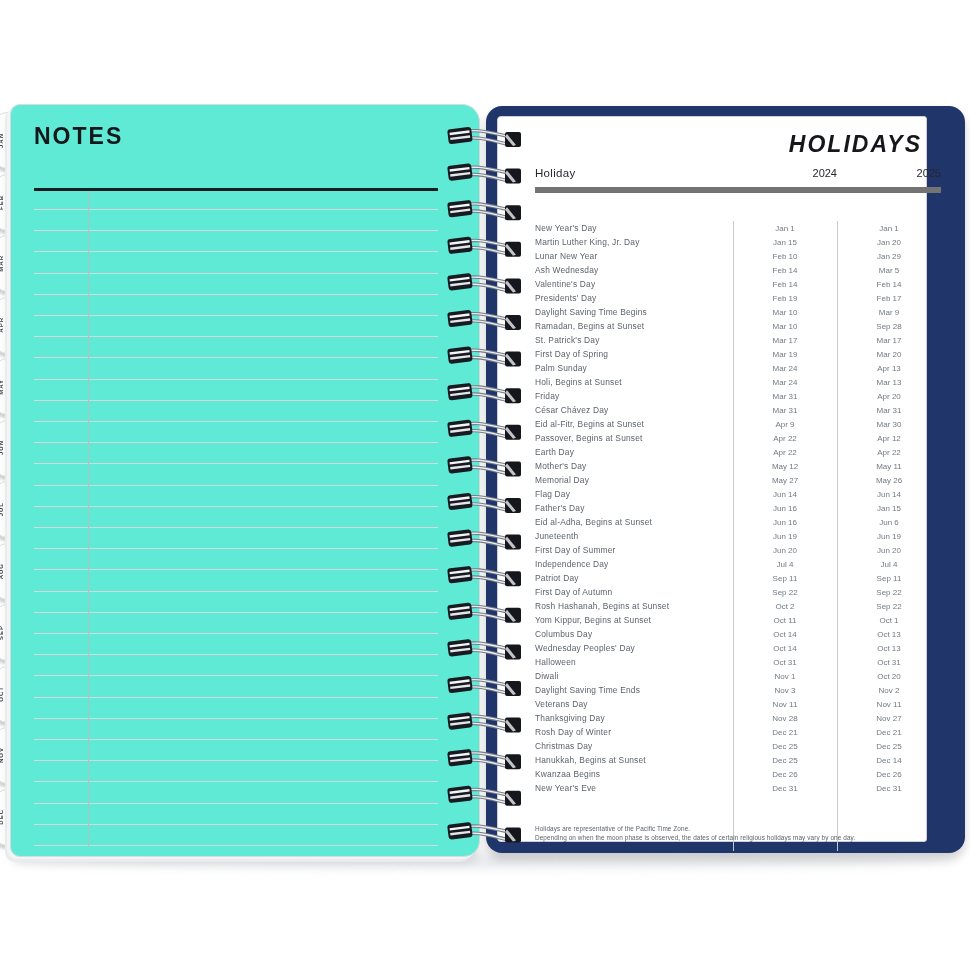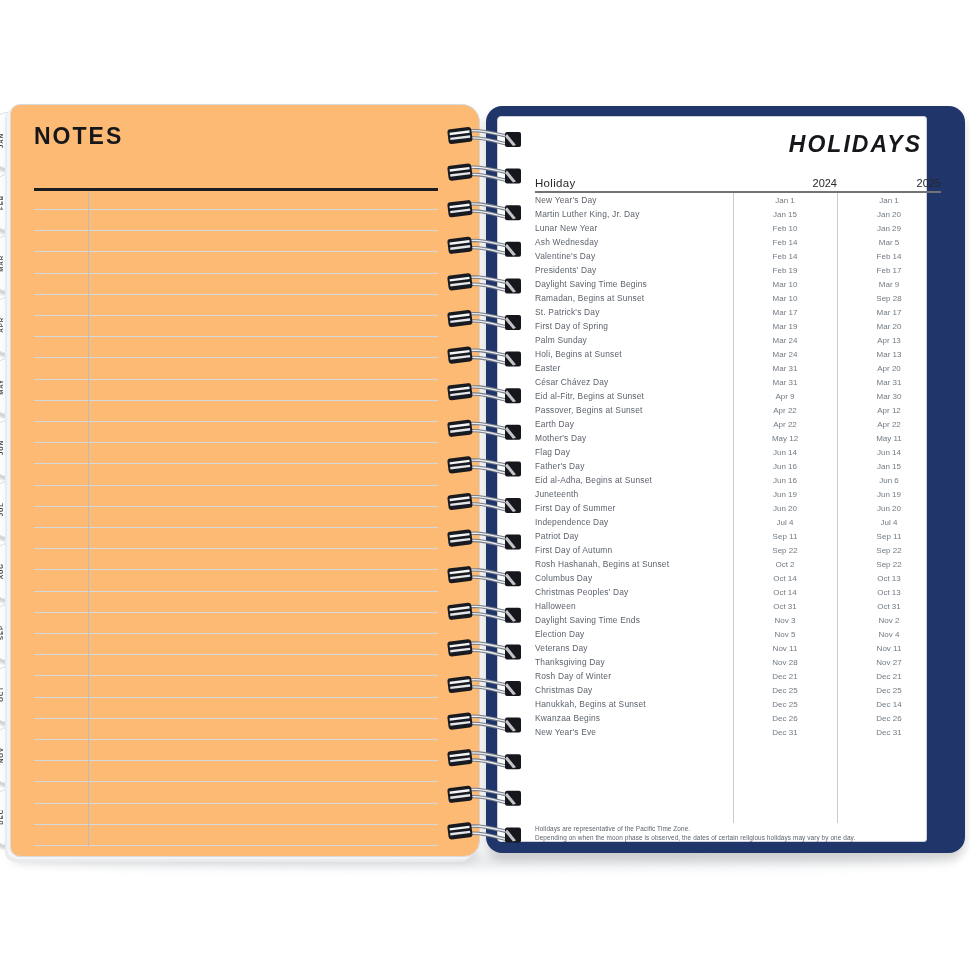--- a/index.html
+++ b/index.html
@@ -22,21 +22,21 @@
     display:flex;align-items:center;justify-content:flex-start;padding-left:3px;
   }
   .month-tab span{
     writing-mode:vertical-rl;transform:rotate(180deg);
     font-size:6px;letter-spacing:1px;color:#3b3e44;text-transform:uppercase;
     font-weight:600;
   }
   
   .left-page{
     position:absolute;left:10px;top:104px;width:470px;height:753px;z-index:2;
-    background:#fdba74;border:1px solid #d8dbde;
+    background:#5eead4;border:1px solid #d8dbde;
     border-radius:10px 18px 16px 10px;
     box-shadow:-3px 2px 0 #f3f4f5,-5px 5px 0 #e9ebed,0 6px 10px rgba(0,0,0,.10);
   }
   .notes-title{
     position:absolute;left:23px;top:18px;
     font-size:23px;font-weight:600;letter-spacing:2px;color:#15171b;
   }
   .notes-rule{
     position:absolute;left:23px;top:83px;width:404px;height:3px;background:#1b1d21;
   }
@@ -56,25 +56,25 @@
     position:absolute;left:11px;top:10px;width:430px;height:726px;
     background:#ffffff;border:1px solid #cdd1d7;border-radius:4px 3px 3px 4px;
   }
   .holidays-title{
     position:absolute;right:4px;top:14px;
     font-size:23px;font-weight:600;letter-spacing:2px;color:#15171b;font-style:italic;
   }
   .h-table{position:absolute;left:37px;top:50px;width:406px;}
   .h-head{
     display:grid;grid-template-columns:198px 104px 104px;align-items:end;
-    border-bottom:2px solid #737373;padding-bottom:2px;height:26px;
+    border-bottom:6px solid #737373;padding-bottom:8px;height:26px;
   }
   .h-head .c0{font-size:11.5px;color:#26282d;letter-spacing:.3px;}
   .h-head .c1,.h-head .c2{font-size:11px;color:#26282d;text-align:right;}
-  .h-rows{position:relative;}
+  .h-rows{position:relative;margin-top:28px;}
   .h-row{
     display:grid;grid-template-columns:198px 104px 104px;height:14px;align-items:center;
   }
   .h-row .name{font-size:8.4px;color:#5c636c;letter-spacing:.2px;white-space:nowrap;}
   .h-row .d{font-size:8px;color:#717a83;text-align:center;}
   .col-sep{position:absolute;top:0;width:1px;background:#c7cbd1;}
   .footnotes{position:absolute;left:37px;top:708px;width:406px;}
   .footnote{font-size:6.4px;color:#5c636c;line-height:8.6px;letter-spacing:.1px;}
   
   .binding{position:absolute;left:444px;top:104px;z-index:4;}
@@ -231,21 +231,21 @@
               <span class="name">Palm Sunday</span>
               <span class="d">Mar 24</span>
               <span class="d">Apr 13</span>
             </div>
             <div class="h-row">
               <span class="name">Holi, Begins at Sunset</span>
               <span class="d">Mar 24</span>
               <span class="d">Mar 13</span>
             </div>
             <div class="h-row">
-              <span class="name">Easter</span>
+              <span class="name">Friday</span>
               <span class="d">Mar 31</span>
               <span class="d">Apr 20</span>
             </div>
             <div class="h-row">
               <span class="name">César Chávez Day</span>
               <span class="d">Mar 31</span>
               <span class="d">Mar 31</span>
             </div>
             <div class="h-row">
               <span class="name">Eid al-Fitr, Begins at Sunset</span>
@@ -261,20 +261,25 @@
               <span class="name">Earth Day</span>
               <span class="d">Apr 22</span>
               <span class="d">Apr 22</span>
             </div>
             <div class="h-row">
               <span class="name">Mother's Day</span>
               <span class="d">May 12</span>
               <span class="d">May 11</span>
             </div>
             <div class="h-row">
+              <span class="name">Memorial Day</span>
+              <span class="d">May 27</span>
+              <span class="d">May 26</span>
+            </div>
+            <div class="h-row">
               <span class="name">Flag Day</span>
               <span class="d">Jun 14</span>
               <span class="d">Jun 14</span>
             </div>
             <div class="h-row">
               <span class="name">Father's Day</span>
               <span class="d">Jun 16</span>
               <span class="d">Jan 15</span>
             </div>
             <div class="h-row">
@@ -306,43 +311,48 @@
               <span class="name">First Day of Autumn</span>
               <span class="d">Sep 22</span>
               <span class="d">Sep 22</span>
             </div>
             <div class="h-row">
               <span class="name">Rosh Hashanah, Begins at Sunset</span>
               <span class="d">Oct 2</span>
               <span class="d">Sep 22</span>
             </div>
             <div class="h-row">
+              <span class="name">Yom Kippur, Begins at Sunset</span>
+              <span class="d">Oct 11</span>
+              <span class="d">Oct 1</span>
+            </div>
+            <div class="h-row">
               <span class="name">Columbus Day</span>
               <span class="d">Oct 14</span>
               <span class="d">Oct 13</span>
             </div>
             <div class="h-row">
-              <span class="name">Christmas Peoples' Day</span>
+              <span class="name">Wednesday Peoples' Day</span>
               <span class="d">Oct 14</span>
               <span class="d">Oct 13</span>
             </div>
             <div class="h-row">
               <span class="name">Halloween</span>
               <span class="d">Oct 31</span>
               <span class="d">Oct 31</span>
             </div>
             <div class="h-row">
+              <span class="name">Diwali</span>
+              <span class="d">Nov 1</span>
+              <span class="d">Oct 20</span>
+            </div>
+            <div class="h-row">
               <span class="name">Daylight Saving Time Ends</span>
               <span class="d">Nov 3</span>
               <span class="d">Nov 2</span>
-            </div>
-            <div class="h-row">
-              <span class="name">Election Day</span>
-              <span class="d">Nov 5</span>
-              <span class="d">Nov 4</span>
             </div>
             <div class="h-row">
               <span class="name">Veterans Day</span>
               <span class="d">Nov 11</span>
               <span class="d">Nov 11</span>
             </div>
             <div class="h-row">
               <span class="name">Thanksgiving Day</span>
               <span class="d">Nov 28</span>
               <span class="d">Nov 27</span>

